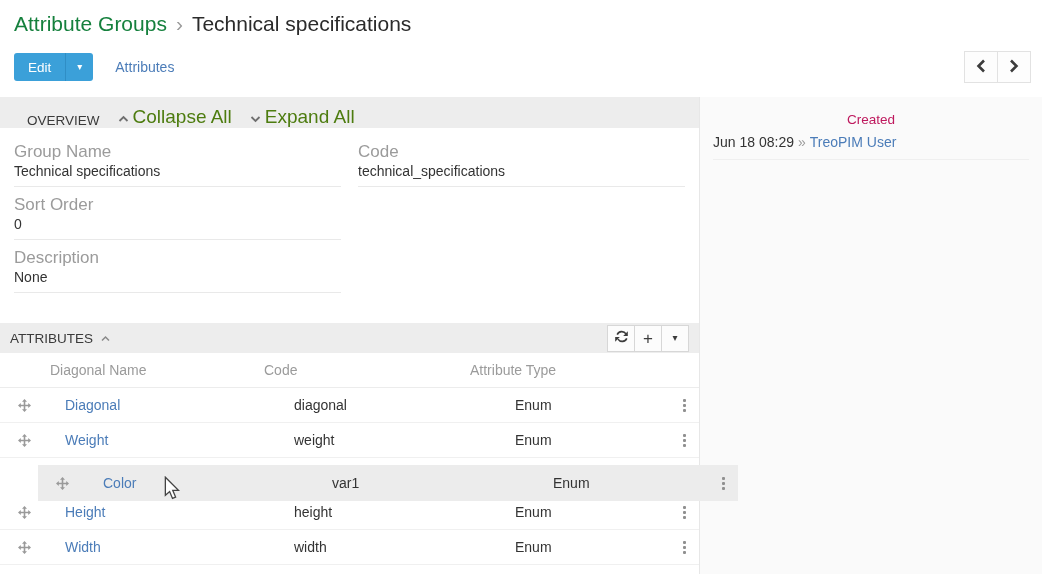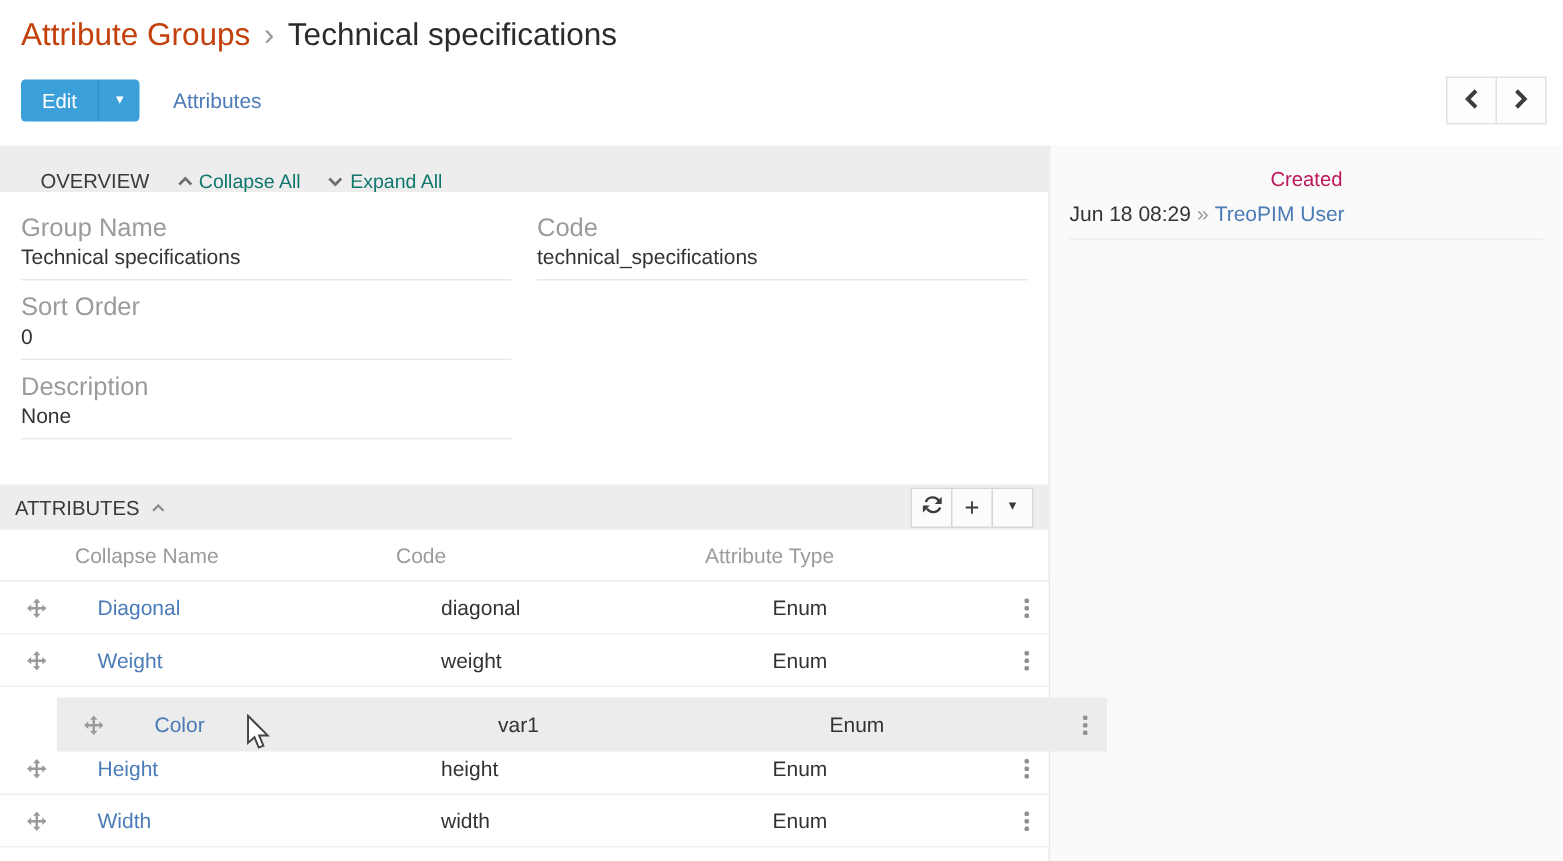--- a/index.html
+++ b/index.html
@@ -6,21 +6,21 @@
   html,body { width:1042px; height:574px; }
   body {
     font-family:"Liberation Sans","DejaVu Sans",sans-serif;
     font-size:14px; color:#333; background:#fff; overflow:hidden; position:relative;
   }
   a { text-decoration:none; cursor:pointer; }
   button { font-family:inherit; cursor:pointer; }
 
   
   .breadcrumb { padding:10px 14px 0; font-size:21px; line-height:28px; white-space:nowrap; }
-  .bc-parent { color:#c2410c; }
+  .bc-parent { color:#15803d; }
   .bc-sep { color:#9b9b9b; margin:0 9px; }
   .bc-current { color:#2b2b2b; }
 
   .toolbar { margin:13px 14px 0 14px; height:32px; display:flex; align-items:center; position:relative;justify-content:center; }
   .btn-group { display:flex; height:28px; }
   .btn-edit {
     background:#3ba0d9; color:#fff; border:none; padding:0 14px; font-size:13.5px;
     border-radius:3px 0 0 3px; border-right:1px solid #2f8ec5; height:28px;
   }
   .btn-edit-caret {
@@ -36,21 +36,21 @@
   .pager button + button { margin-left:-1px; }
 
   
   .content { display:flex; margin-top:14px; height:477px; }
   .main-col { width:699px; flex:none; position:relative; }
   .side-col { flex:1; background:#fafafa; border-left:1px solid #e7e7e7; }
 
   
   .panel-head { height:31px; background:#ededed; display:flex; align-items:flex-end; padding:0 27px; }
   .panel-title { font-size:13.5px; color:#3a3a3a; }
-  .head-link { display:flex; align-items:center; margin-left:18px; color:#0f766e; font-size:13px; cursor:pointer; }
+  .head-link { display:flex; align-items:center; margin-left:18px; color:#4d7c0f; font-size:19px; cursor:pointer; }
   .head-link svg { margin-right:4px; }
 
   .fields { padding:0 14px; }
   .field-row { display:flex; }
   .field-cell { width:327px; padding-top:16px; }
   .field-row + .field-row .field-cell { padding-top:10px; }
   .field-cell + .field-cell { margin-left:17px; }
   .field-label { color:#9b9b9b; font-size:17px; line-height:15px; }
   .field-value { color:#333; font-size:14px; line-height:20px; padding:2px 0 5px; border-bottom:1px solid #e9e9e9; }
 
@@ -196,21 +196,21 @@
           <span class="glyph-plus">+</span>
         </button>
         <button class="icon-btn">
           <span class="glyph-caret">▾</span>
         </button>
       </div>
     </div>
 
     <div class="tbl-header">
       <div class="c-handle"></div>
-      <div class="c-name">Collapse Name</div>
+      <div class="c-name">Diagonal Name</div>
       <div class="c-code">Code</div>
       <div class="c-type">Attribute Type</div>
       <div class="c-actions"></div>
     </div>
 
     <div class="tbl-row">
       <div class="c-handle">
           <span class="drag-handle">
             <svg width="13" height="13" viewBox="0 0 13 13">
               <path d="M6.5 0 L9 2.8 H7.3 V5.7 H10.2 V4 L13 6.5 L10.2 9 V7.3 H7.3 V10.2 H9 L6.5 13 L4 10.2 H5.7 V7.3 H2.8 V9 L0 6.5 L2.8 4 V5.7 H5.7 V2.8 H4 Z" fill="#9a9a9a"></path>

